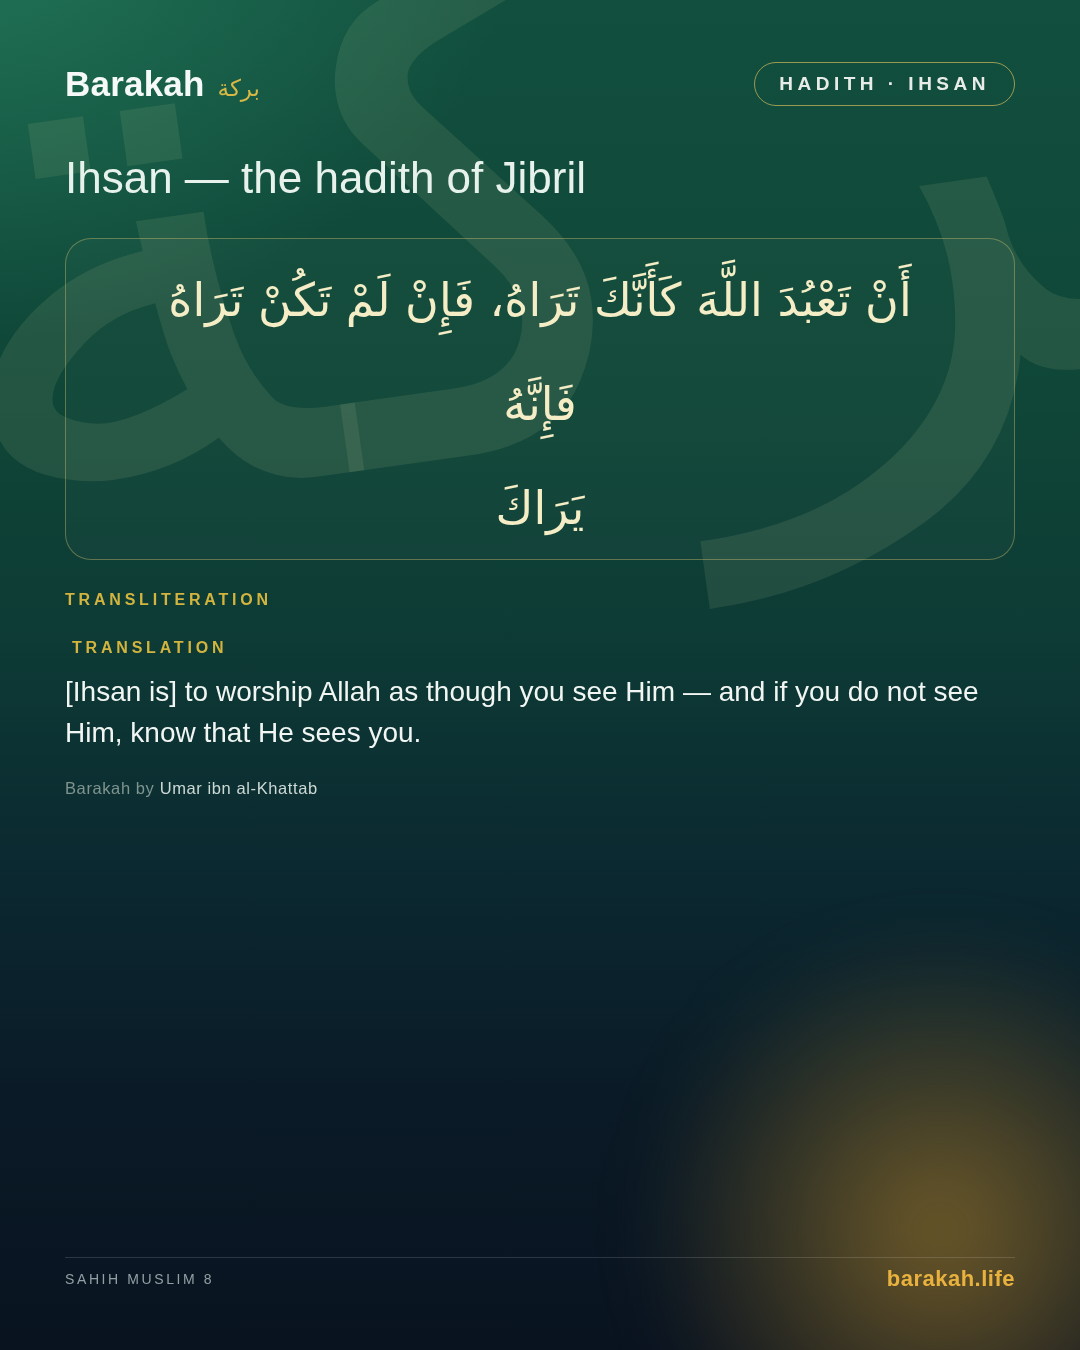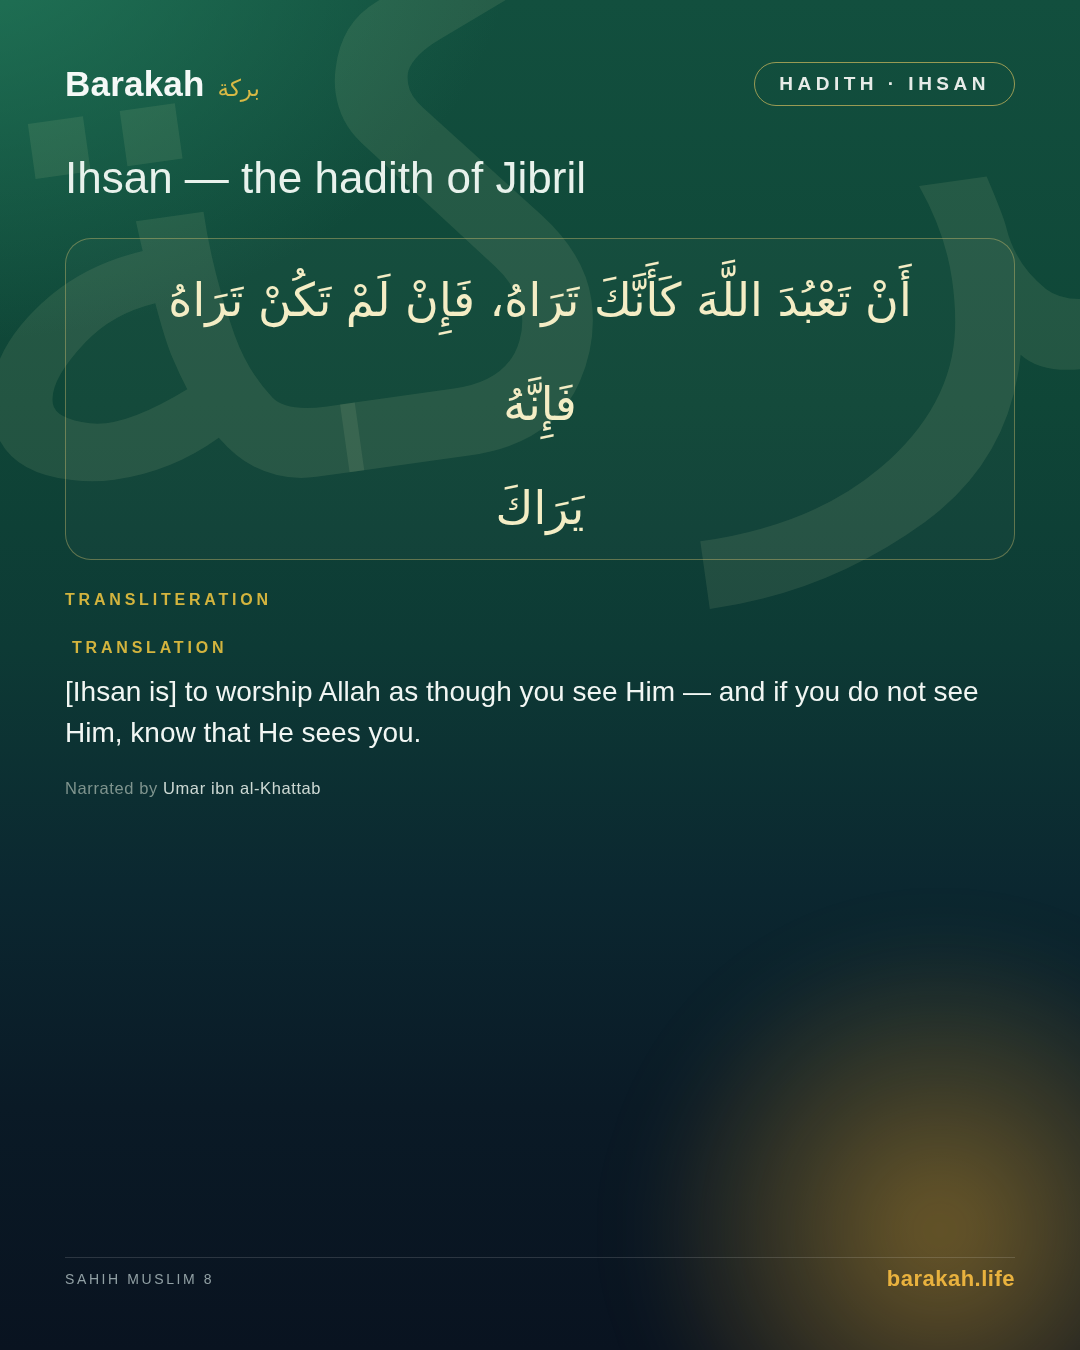--- a/index.html
+++ b/index.html
@@ -163,21 +163,21 @@
       <div class="arabic-line">أَنْ تَعْبُدَ اللَّهَ كَأَنَّكَ تَرَاهُ، فَإِنْ لَمْ تَكُنْ تَرَاهُ فَإِنَّهُ</div>
       <div class="arabic-line">يَرَاكَ</div>
     </div>
 
     <div class="section-label label-translit">TRANSLITERATION</div>
 
     <div class="section-label label-translation">TRANSLATION</div>
     <div class="translation">[Ihsan is] to worship Allah as though you see Him — and if you do not see Him, know that He sees you.</div>
 
     <div class="narrated-row">
-      <span class="narrated-prefix">Narrated by </span><span class="narrated-name">Umar ibn al-Khattab</span>
+      <span class="narrated-prefix">Barakah by </span><span class="narrated-name">Umar ibn al-Khattab</span>
     </div>
 
     <div class="footer">
       <div class="footer-source">SAHIH MUSLIM 8</div>
       <div class="footer-site">barakah.life</div>
     </div>
 
   </div>
 </div>
 

